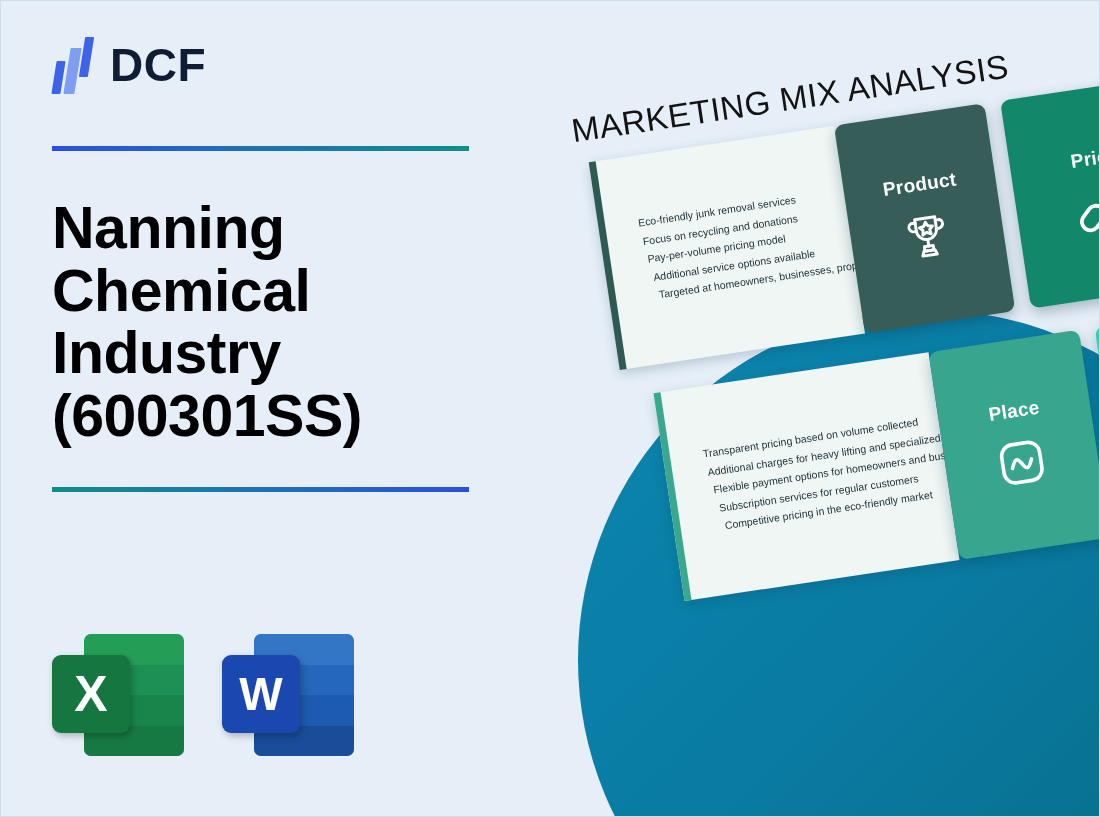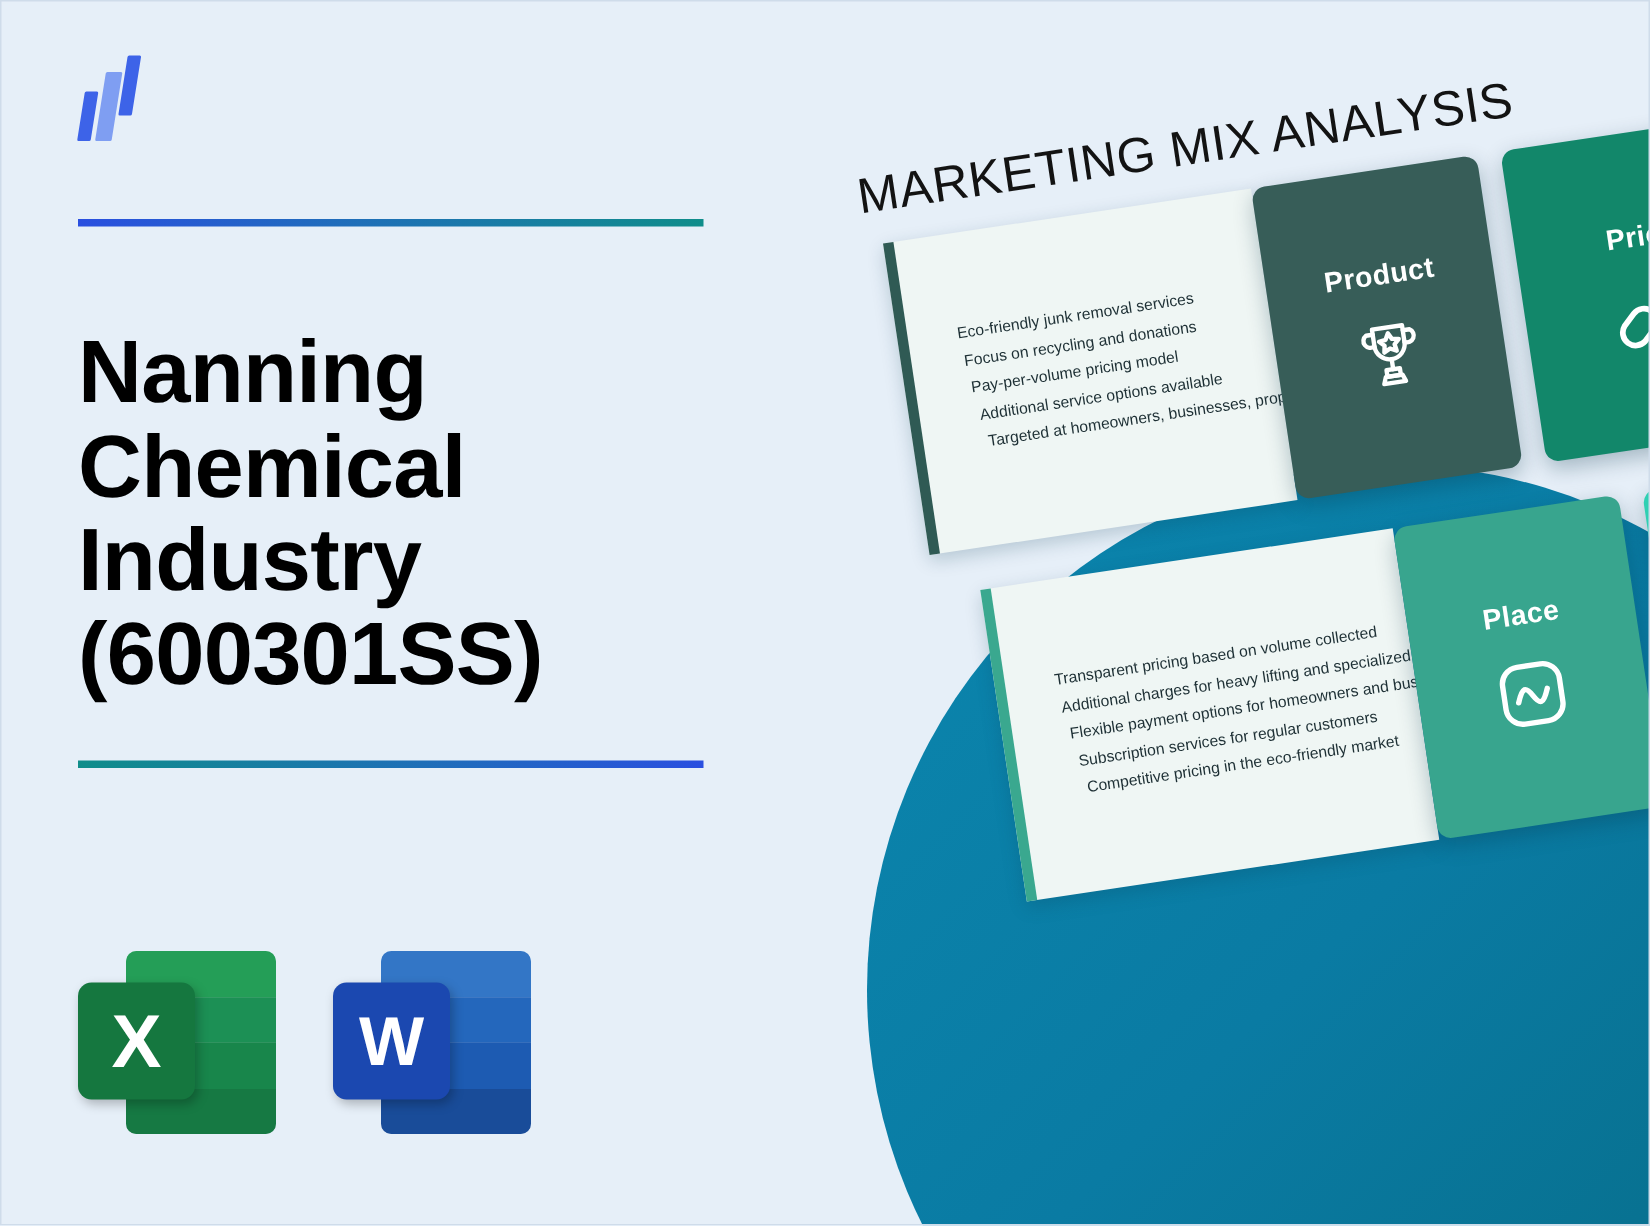--- a/index.html
+++ b/index.html
@@ -80,21 +80,21 @@
     margin-top: 50px;
     background: linear-gradient(90deg, #2a4fe0 0%, #1f6fb8 45%, #0f8d8a 100%);
   }
   #rule-bottom {
     margin-top: 34px;
     background: linear-gradient(90deg, #0f8d8a 0%, #1f6fb8 55%, #2a4fe0 100%);
   }
 
   
   #headline {
-    margin-top: 66px;
+    margin-top: 46px;
     font-size: 59px;
     font-weight: 700;
     line-height: 1.06;
     color: #000;
     letter-spacing: -0.5px;
     width: 420px;
   }
 
   
   #file-icons {
@@ -279,20 +279,21 @@
 <div id="page">
 
   <div id="left-panel">
 
     <div id="brand">
       <span class="logo-mark">
         <i class="logo-bar-1"></i>
         <i class="logo-bar-2"></i>
         <i class="logo-bar-3"></i>
       </span>
+      <span id="brand-name">DCF</span>
     </div>
 
     <hr id="rule-top" class="rule">
 
     <h1 id="headline">Nanning Chemical Industry (600301SS)</h1>
 
     <hr id="rule-bottom" class="rule">
 
     <div id="file-icons">
 

